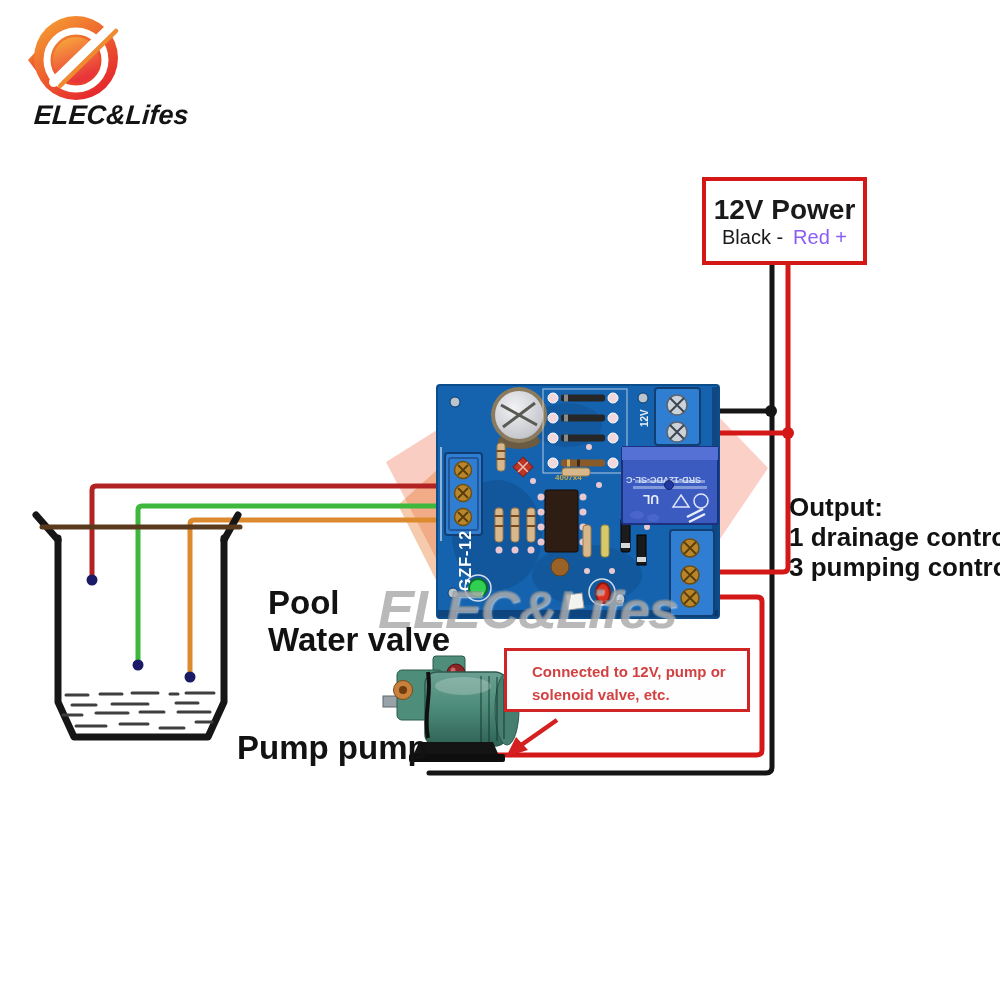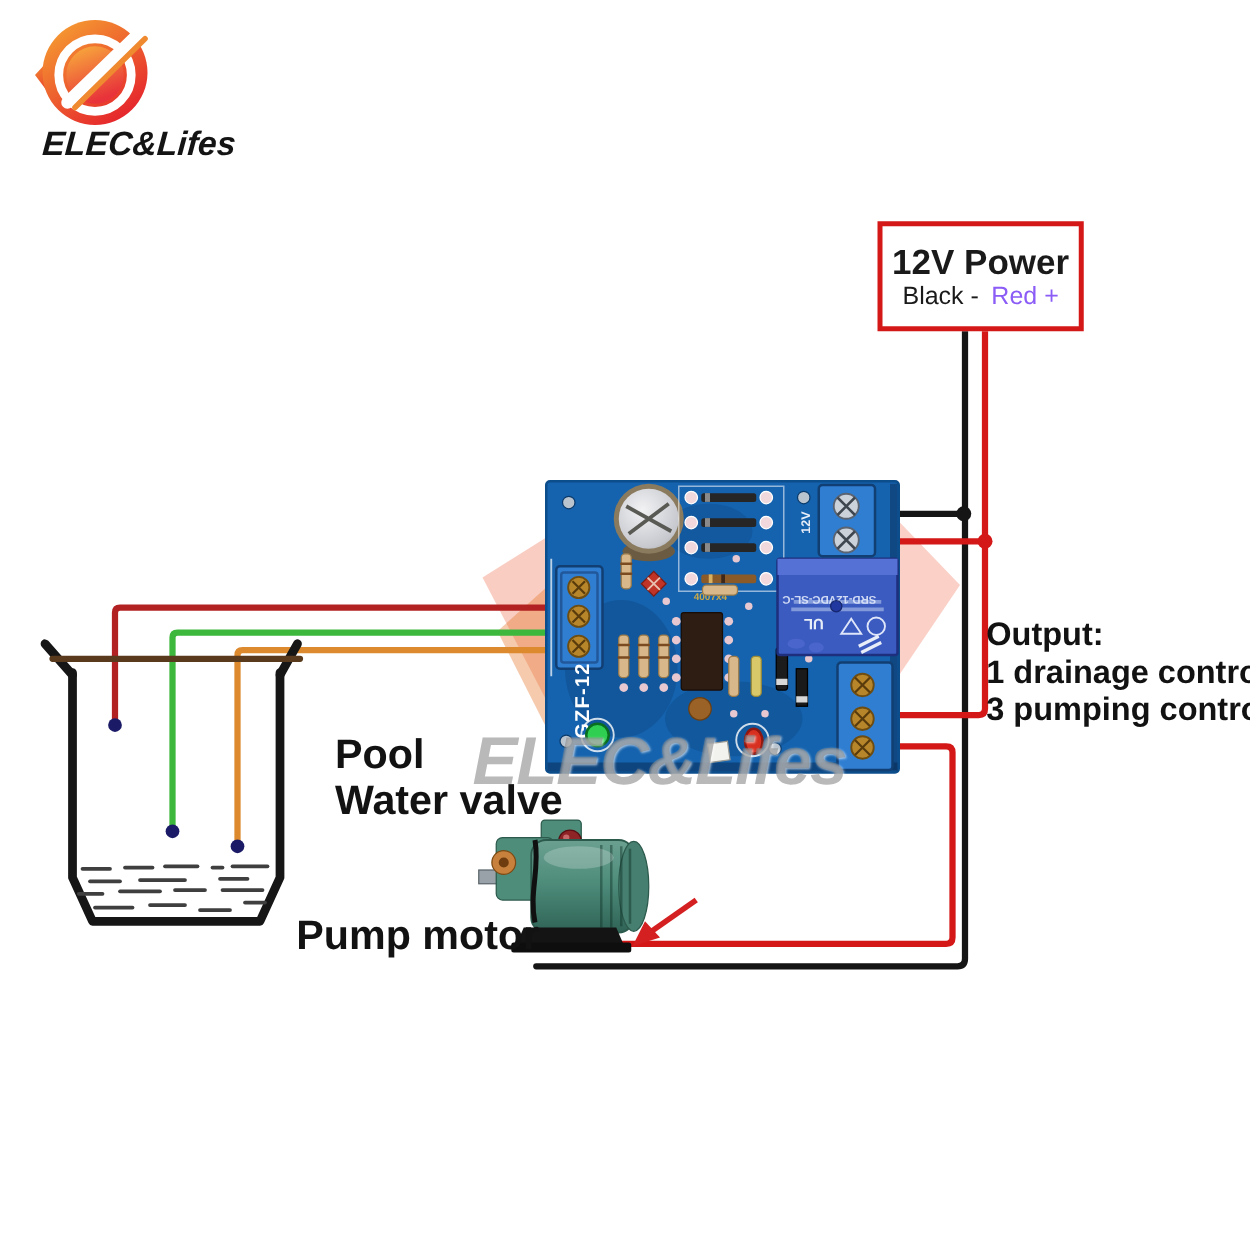--- a/index.html
+++ b/index.html
@@ -305,16 +305,20 @@
   <div>Output:</div>
   <div>1 drainage control</div>
   <div>3 pumping control</div>
 </div>
 
 <div class="abs pool-label">
   <div>Pool</div>
   <div>Water valve</div>
 </div>
 
-<div class="abs pump-label">Pump motor</div>
-
+<div class="abs pump-label">Pump pump</div>
+
+<div class="abs annot-box">
+  <div>Connected to 12V, pump or</div>
+  <div>solenoid valve, etc.</div>
+</div>
 
 </div>
 
 </body></html>

